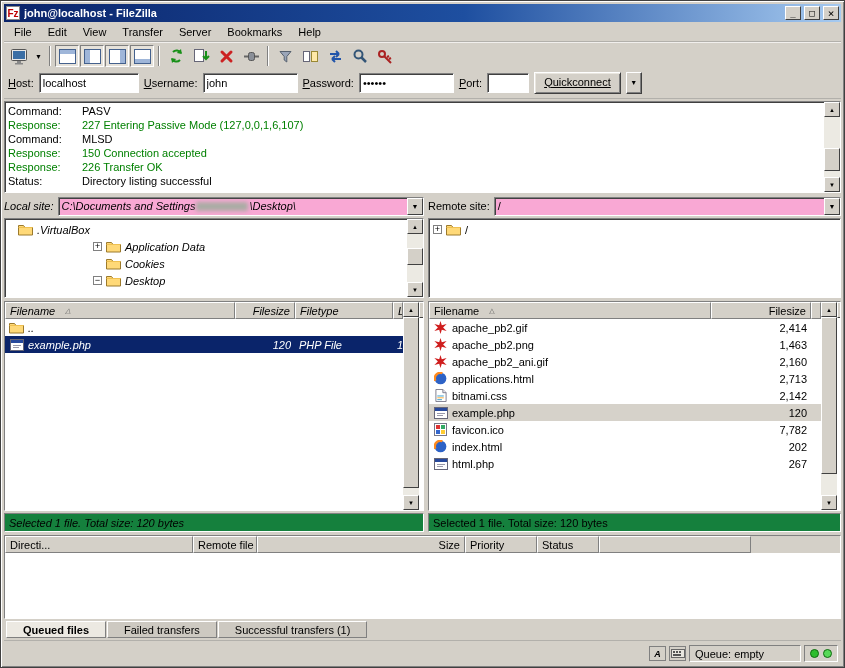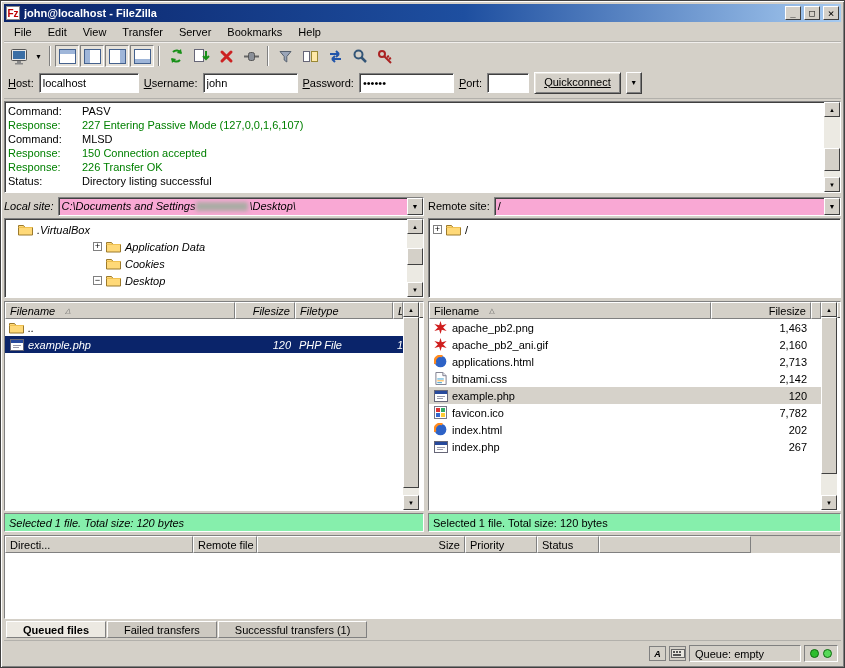--- a/index.html
+++ b/index.html
@@ -109,21 +109,21 @@
   .hcell { border: 1px solid; border-color: #fff #808080 #808080 #fff; padding: 1px 4px; display: flex; align-items: center; overflow: hidden; white-space: nowrap; }
   .hcell.right { justify-content: flex-end; }
   .sort { font-size: 7px; color: #5a5a5a; margin-left: 10px; }
   .list-rows { flex: 1; background: #fff; overflow: hidden; }
   .file-row { display: grid; height: 17px; align-items: center; }
   .file-row.selected { background: #0a246a; color: #fff; }
   .pane.remote .file-row.selected { background: #d6d2ca; color: #000; }
   .fcell { padding: 0 4px; white-space: nowrap; overflow: hidden; display: flex; align-items: center; gap: 4px; }
   .fcell.size { justify-content: flex-end; }
   .file-icon { width: 15px; display: flex; justify-content: center; flex: 0 0 15px; }
-  .status-row { flex: 0 0 19px; margin-top: 2px; border: 1px solid; border-color: #808080 #fff #fff #808080; display: flex; align-items: center; padding: 0 4px; background: #86efac; white-space: nowrap; overflow: hidden; }
+  .status-row { flex: 0 0 19px; margin-top: 2px; border: 1px solid; border-color: #808080 #fff #fff #808080; display: flex; align-items: center; padding: 0 4px; background: #15803d; white-space: nowrap; overflow: hidden; }
   
   .queue-area { flex: 0 0 84px; margin-top: 3px; display: flex; flex-direction: column; overflow: hidden; }
   .queue-rows { flex: 1; background: #fff; }
   
   .tabs { flex: 0 0 21px; display: flex; gap: 1px; padding: 2px 0 0 2px; align-items: flex-start; }
   .tab { height: 17px; padding: 2px 16px; background: #cdc9c1; border: 1px solid; border-color: #fff #808080 #808080 #fff; white-space: nowrap; }
   .tab.active { font-weight: bold; background: #ece9e2; }
   
   .statusbar { flex: 0 0 24px; display: flex; align-items: center; justify-content: flex-end; gap: 3px; padding: 2px 3px 0 3px; border-top: 1px solid #80808066; }
   .mini-icon { height: 15px; min-width: 17px; border: 1px solid #808080; background: #d4d0c8; font-size: 9px; font-weight: bold; font-style: italic; display: flex; align-items: center; justify-content: center; }
@@ -478,20 +478,32 @@
                 </div>
               </div>
             <div class="list-rows" id="remote-rows">
                 <div class="file-row" style="grid-template-columns: 282px 100px 1fr;">
                   <span class="fcell name">
                     <span class="file-icon">
                       <svg width="13" height="13" viewBox="0 0 14 14">
                         <path d="M7 0 L8.4 4.6 L13.6 3.2 L9.8 7 L13.6 10.8 L8.4 9.4 L7 14 L5.6 9.4 L0.4 10.8 L4.2 7 L0.4 3.2 L5.6 4.6 Z" fill="#cf1d1d"></path>
                       </svg>
                     </span>
+                    <span>apache_pb2.gif</span>
+                  </span>
+                  <span class="fcell size">2,414</span>
+                  <span class="fcell"></span>
+                </div>
+                <div class="file-row" style="grid-template-columns: 282px 100px 1fr;">
+                  <span class="fcell name">
+                    <span class="file-icon">
+                      <svg width="13" height="13" viewBox="0 0 14 14">
+                        <path d="M7 0 L8.4 4.6 L13.6 3.2 L9.8 7 L13.6 10.8 L8.4 9.4 L7 14 L5.6 9.4 L0.4 10.8 L4.2 7 L0.4 3.2 L5.6 4.6 Z" fill="#cf1d1d"></path>
+                      </svg>
+                    </span>
                     <span>apache_pb2.png</span>
                   </span>
                   <span class="fcell size">1,463</span>
                   <span class="fcell"></span>
                 </div>
                 <div class="file-row" style="grid-template-columns: 282px 100px 1fr;">
                   <span class="fcell name">
                     <span class="file-icon">
                       <svg width="13" height="13" viewBox="0 0 14 14">
                         <path d="M7 0 L8.4 4.6 L13.6 3.2 L9.8 7 L13.6 10.8 L8.4 9.4 L7 14 L5.6 9.4 L0.4 10.8 L4.2 7 L0.4 3.2 L5.6 4.6 Z" fill="#cf1d1d"></path>
@@ -578,21 +590,21 @@
                 <div class="file-row" style="grid-template-columns: 282px 100px 1fr;">
                   <span class="fcell name">
                     <span class="file-icon">
                       <svg width="14" height="12">
                         <rect x="0.5" y="0.5" width="13" height="11" fill="#fff" stroke="#667"></rect>
                         <rect x="1" y="1" width="12" height="3" fill="#27499c"></rect>
                         <rect x="3" y="6" width="8" height="1" fill="#99a"></rect>
                         <rect x="3" y="8" width="6" height="1" fill="#99a"></rect>
                       </svg>
                     </span>
-                    <span>index.php</span>
+                    <span>html.php</span>
                   </span>
                   <span class="fcell size">267</span>
                   <span class="fcell"></span>
                 </div>
               </div>
           </div>
           <div class="vscroll">
             <div class="sbtn">▲</div>
             <div class="strack">
                 <div class="sthumb" style="top:0;height:88%"></div>

